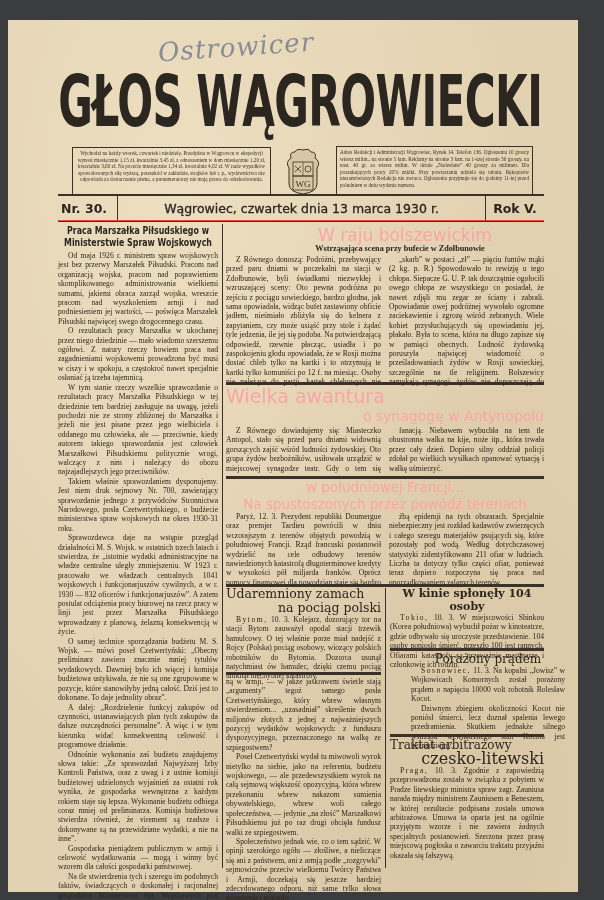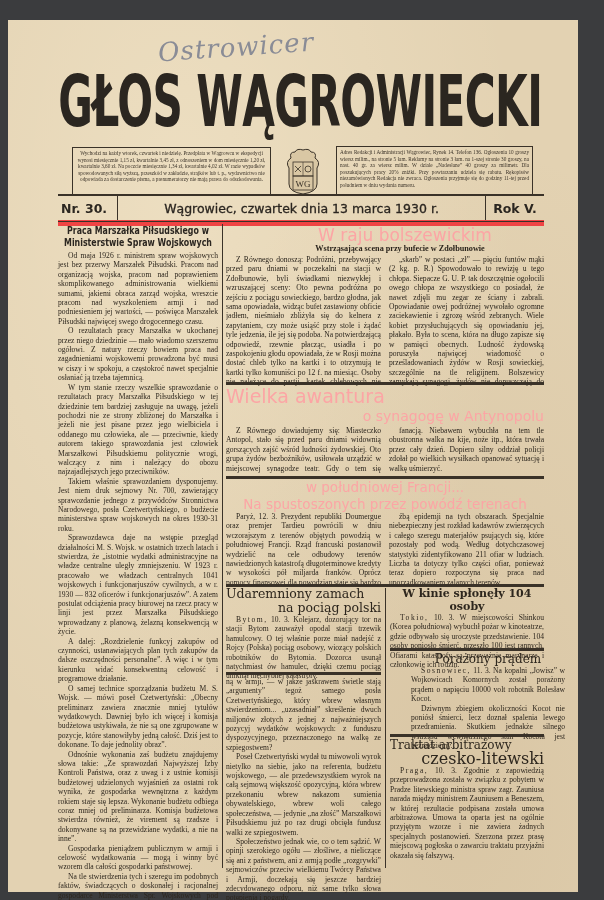--- a/index.html
+++ b/index.html
@@ -6,21 +6,21 @@
   body{width:604px;height:900px;background:#3b3c3e;position:relative;overflow:hidden;font-family:"Liberation Serif",serif;color:#2a241c;}
   .page{position:absolute;left:8px;top:20px;width:570px;height:872px;background:#e3d2b2;
         background-image:radial-gradient(ellipse at 30% 20%,rgba(255,245,220,.35),transparent 60%),radial-gradient(ellipse at 80% 90%,rgba(160,130,90,.15),transparent 60%);}
   .handwrite{position:absolute;left:158px;top:32px;font-family:"DejaVu Serif",serif;font-style:italic;font-size:26px;color:#8a8c96;letter-spacing:1px;transform:rotate(-4deg);}
   .masthead{position:absolute;left:58px;top:62px;width:484px;height:78px;display:flex;align-items:center;justify-content:center;}
   .masthead span{font-family:"DejaVu Sans",sans-serif;font-weight:bold;font-size:66px;letter-spacing:-1px;color:#2b2620;transform:scaleX(0.64) scaleY(1.08);white-space:nowrap;}
   .box{position:absolute;border:1.2px solid #3a3228;font-size:5.2px;line-height:6.6px;padding:2px 3px;text-align:justify;color:#3a3228;}
   .box.left{left:72px;top:147px;width:191px;height:42px;text-align:center;}
   .box.right{left:336px;top:146px;width:189px;height:43px;}
   .crest{position:absolute;left:283px;top:148px;width:40px;height:48px;}
-  .dateline{position:absolute;left:58px;top:194px;width:486px;height:24px;border-top:2px solid #3a3228;border-bottom:6px solid #ef4444;display:flex;align-items:center;font-family:"DejaVu Sans",sans-serif;font-weight:bold;font-size:12.5px;color:#2b2620;}
+  .dateline{position:absolute;left:58px;top:194px;width:486px;height:24px;border-top:2px solid #3a3228;border-bottom:2px solid #ef4444;display:flex;align-items:center;font-family:"DejaVu Sans",sans-serif;font-weight:bold;font-size:12.5px;color:#2b2620;}
   .dateline .nr{width:56px;padding-left:3px;border-right:1px solid #3a3228;height:100%;display:flex;align-items:center;}
   .dateline .mid{flex:1;text-align:center;border-right:1px solid #3a3228;height:100%;display:flex;align-items:center;justify-content:center;font-weight:normal;-webkit-text-stroke:.3px #2b2620;}
   .dateline .rok{width:58px;text-align:center;}
   .dbl{position:absolute;left:58px;top:221px;width:486px;height:1px;background:#3a3228;}
   .col{position:absolute;font-size:7.6px;line-height:9.4px;text-align:justify;color:#2d261d;}
   .col p{margin:0;text-indent:10px;}
   .col1{left:58px;top:224px;width:160px;height:644px;}
   .vrule{position:absolute;width:1px;background:#3a3228;}
   .cond{font-family:"DejaVu Sans",sans-serif;font-weight:bold;text-align:center;color:#2b2620;}
   .col1 .h{font-size:10.5px;line-height:12px;transform:scaleX(.75);margin:0 -20px 3px;}
@@ -66,22 +66,22 @@
 </div>
 <div class="dbl"></div>
 
 <div class="col col1">
   <div class="cond h">Praca Marszałka Piłsudskiego w Ministerstwie Spraw Wojskowych</div>
   <p>Od maja 1926 r. ministrem spraw wojskowych jest bez przerwy Marszałek Piłsudski. Pracom nad organizacją wojska, pracom nad poprawieniem skomplikowanego administrowania wielkiemi sumami, jakiemi obraca zarząd wojska, wreszcie pracom nad wyszkoleniem armji i nad podniesieniem jej wartości, — poświęca Marszałek Piłsudski najwięcej swego drogocennego czasu.</p>
   <p>O rezultatach pracy Marszałka w ukochanej przez niego dziedzinie — mało wiadomo szerszemu ogółowi. Z natury rzeczy bowiem praca nad zagadnieniami wojskowemi prowadzona być musi w ciszy i w spokoju, a częstokroć nawet specjalnie osłaniać ją trzeba tajemnicą.</p>
   <p>W tym stanie rzeczy wszelkie sprawozdanie o rezultatach pracy Marszałka Piłsudskiego w tej dziedzinie tem bardziej zasługuje na uwagę, jeżeli pochodzi nie ze strony zbliżonej do Marszałka i jeżeli nie jest pisane przez jego wielbiciela i oddanego mu człowieka, ale — przeciwnie, kiedy autorem takiego sprawozdania jest człowiek Marszałkowi Piłsudskiemu politycznie wrogi, walczący z nim i należący do obozu najzajadlejszych jego przeciwników.</p>
   <p>Takiem właśnie sprawozdaniem dysponujemy. Jest niem druk sejmowy Nr. 700, zawierający sprawozdanie jednego z przywódców Stronnictwa Narodowego, posła Czetwertyńskiego, o budżecie ministerstwa spraw wojskowych na okres 1930-31 roku.</p>
   <p>Sprawozdawca daje na wstępie przegląd działalności M. S. Wojsk. w ostatnich trzech latach i stwierdza, że „istotnie wydatki administracyjne na władze centralne uległy zmniejszeniu. W 1923 r. pracowało we władzach centralnych 1041 wojskowych i funkcjonarjuszów cywilnych, a w r. 1930 — 832 oficerów i funkcjonarjuszów”. A zatem postulat odciążenia pracy biurowej na rzecz pracy w linji jest przez Marszałka Piłsudskiego wprowadzany z planową, żelazną konsekwencją w życie.</p>
+  <p>O samej technice sporządzania budżetu M. S. Wojsk. — mówi poseł Czetwertyński: „Obecny preliminarz zawiera znacznie mniej tytułów wydatkowych. Dawniej było ich więcej i komisja budżetowa ustykiwała, że nie są one zgrupowane w pozycje, które stanowiłyby jedną całość. Dziś jest to dokonane. To daje jednolity obraz”.</p>
   <p>A dalej: „Rozdzielenie funkcyj zakupów od czynności, ustanawiających plan tych zakupów da dalsze oszczędności personalne”. A więc i w tym kierunku widać konsekwentną celowość i programowe działanie.</p>
-  <p>O samej technice sporządzania budżetu M. S. Wojsk. — mówi poseł Czetwertyński: „Obecny preliminarz zawiera znacznie mniej tytułów wydatkowych. Dawniej było ich więcej i komisja budżetowa ustykiwała, że nie są one zgrupowane w pozycje, które stanowiłyby jedną całość. Dziś jest to dokonane. To daje jednolity obraz”.</p>
   <p>Odnośnie wykonania zaś budżetu znajdujemy słowa takie: „Ze sprawozdań Najwyższej Izby Kontroli Państwa, oraz z uwag i z ustnie komisji budżetowej udzielonych wyjaśnień za ostatni rok wynika, że gospodarka wewnętrzna z każdym rokiem staje się lepsza. Wykonanie budżetu odbiega coraz mniej od preliminarza. Komisja budżetowa stwierdza również, że virement są rzadsze i dokonywane są na przewidziane wydatki, a nie na inne”.</p>
   <p>Gospodarka pieniądzem publicznym w armji i celowość wydatkowania — mogą i winny być wzorem dla całości gospodarki państwowej.</p>
   <p>Na tle stwierdzenia tych i szeregu im podobnych faktów, świadczących o doskonałej i racjonalnej gospodarce Ministerstwa Spr. Wojskowych pod kierownictwem Marszałka Piłsudskiego jako ministra, — jakże mizernie, jakże nędznie wyglądają dziś głosy tych „ekonomistów” endeckich, wszystkich panów Rybarskich i t. p., pozwalających sobie w swoim czasie na „ironizowanie” wypowiadanych przez Marszałka poglądów na kwestje budżetowania i racjonalnej gospodarki w resortach życia państwowego?</p>
 
 </div>
 
 <div class="vrule" style="left:222px;top:224px;height:644px;"></div>
 
 <div class="article" style="left:226px;top:226px;width:318px;">
   <div class="h-big" style="font-size:17px;line-height:18px;padding-left:40px;">W raju bolszewickim</div>

